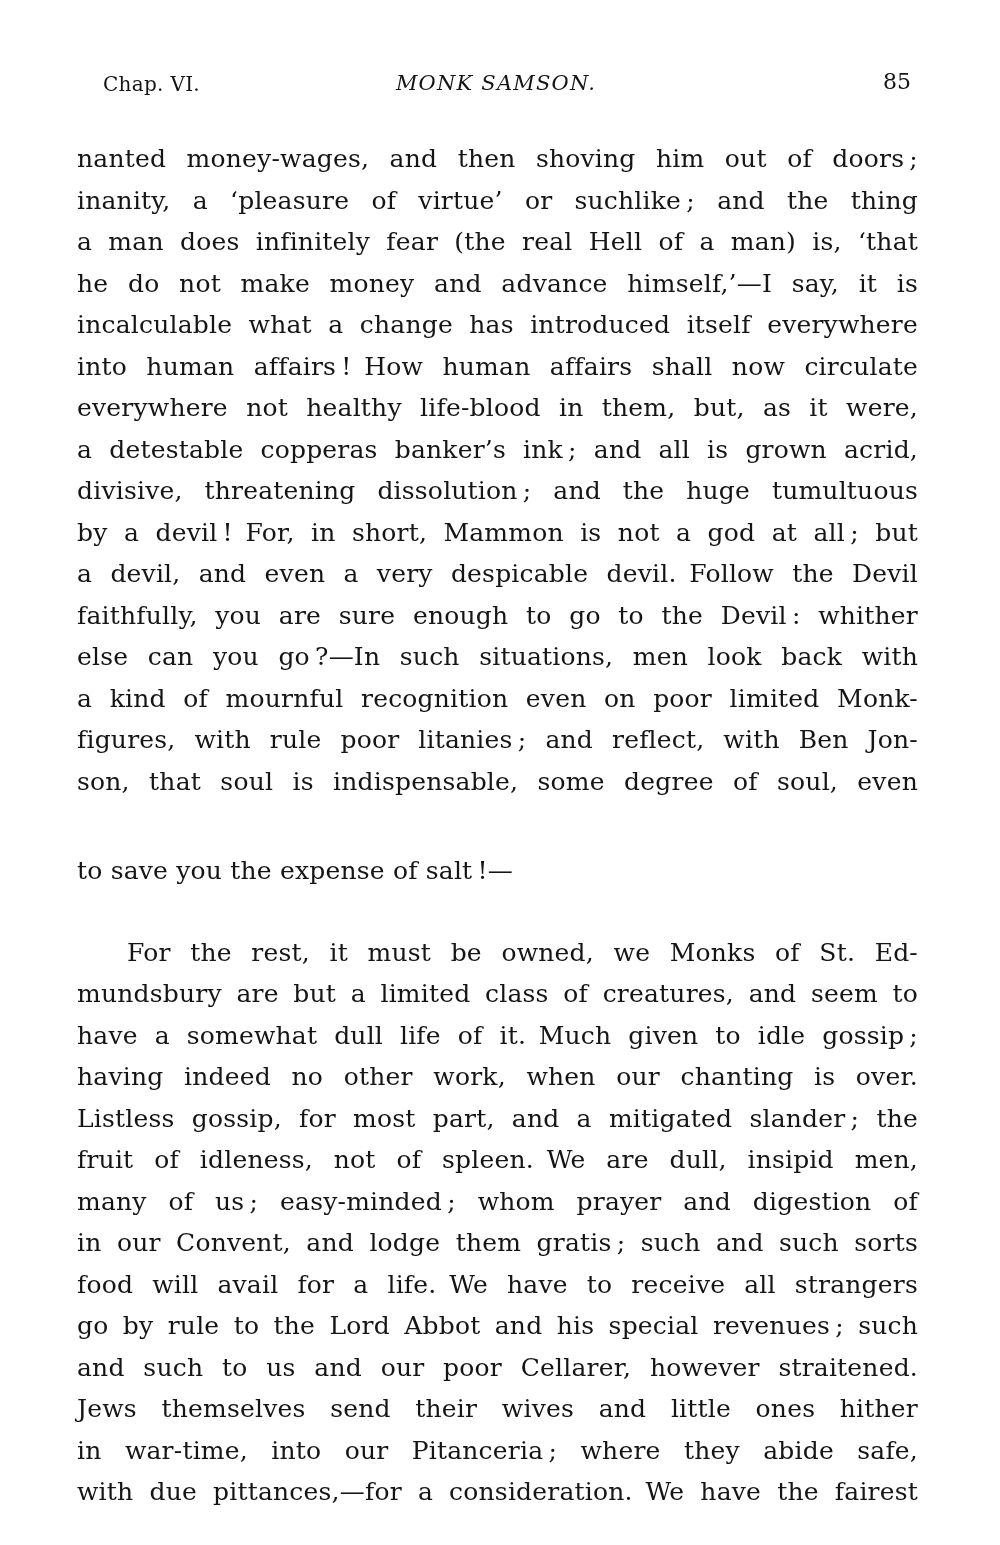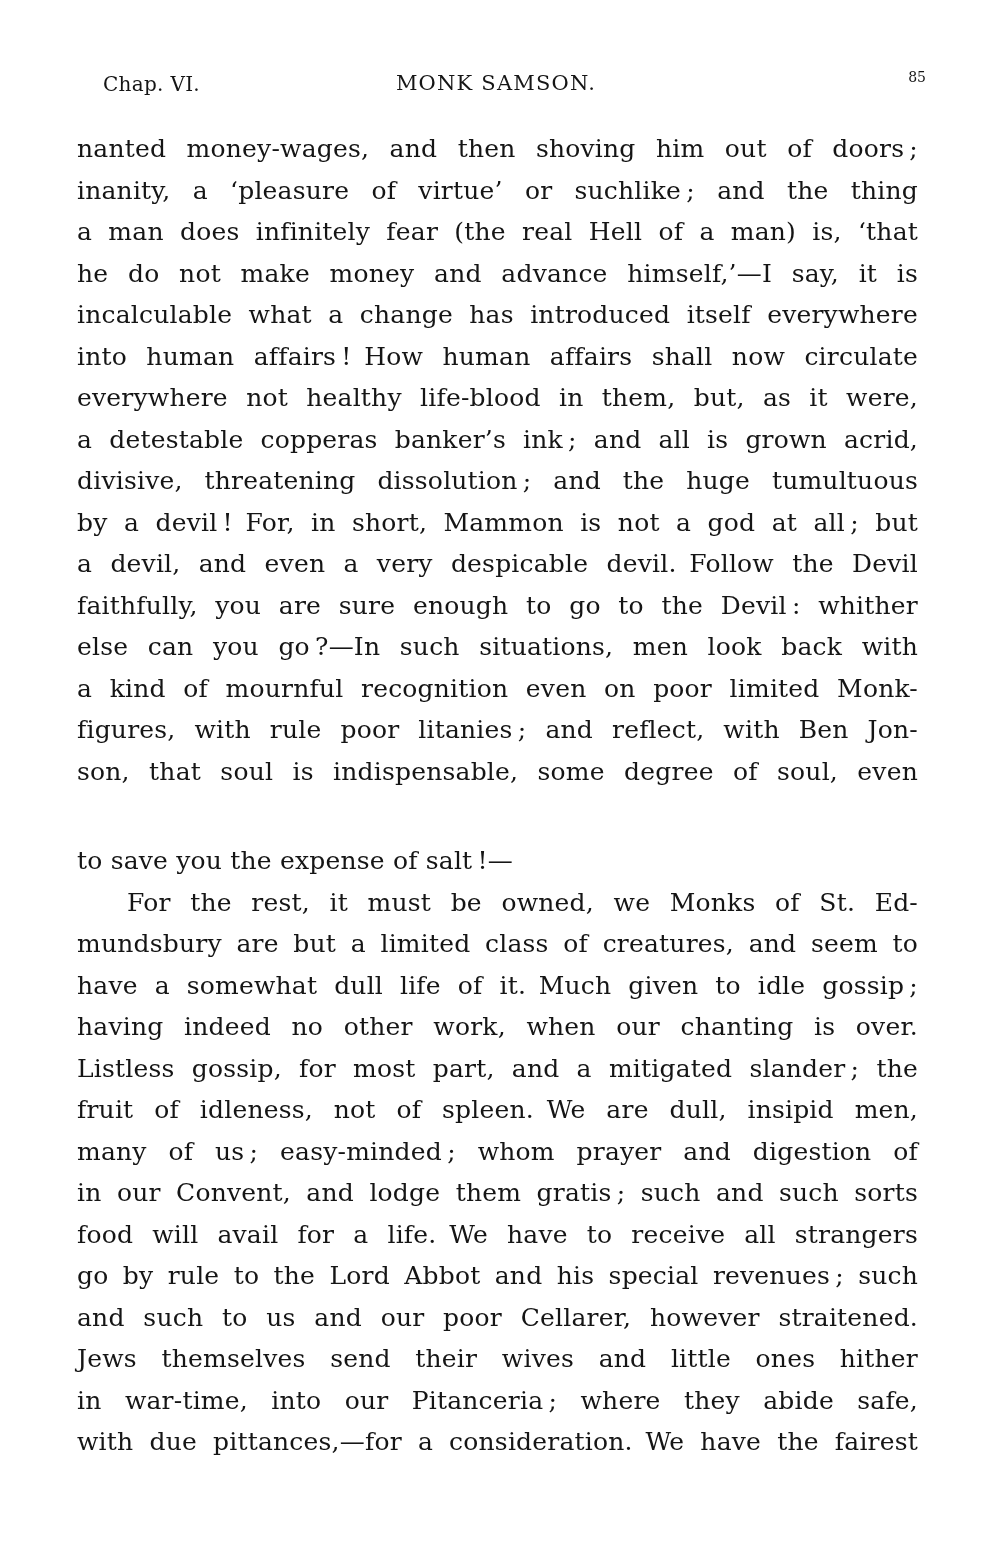--- a/index.html
+++ b/index.html
@@ -26,48 +26,50 @@
     margin-left: 25px;
   }
   .header-center {
     position: absolute;
     left: 0;
     right: 8px;
     top: 71px;
     text-align: center;
     font-size: 21px;
     letter-spacing: 1.2px;
+    font-style: italic;
   }
   .header-right {
     position: absolute;
-    right: 74px;
+    right: 89px;
     top: 69px;
-    font-size: 14px;
+    font-size: 22px;
   }
   .body-text {
     position: absolute;
     left: 77px;
-    top: 128px;
+    top: 138px;
     width: 841px;
     font-size: 25px;
   }
   .line {
     line-height: 41.5px;
     height: 41.5px;
     text-align: justify;
     text-align-last: justify;
     letter-spacing: 0.2px;
     white-space: normal;
   }
   .line.no-just {
     text-align-last: left;
     margin-top: 48px;
   }
   .line.indent {
     text-indent: 50px;
+    margin-top: 40px;
   }
   .it {
   }
 </style>
 </head>
 <body>
 
 <div class="page" style="background: rgb(255, 255, 255); color: rgb(21, 21, 21);">
   <div class="header-left">Chap. VI.</div>
   <div class="header-center">MONK SAMSON.</div>

